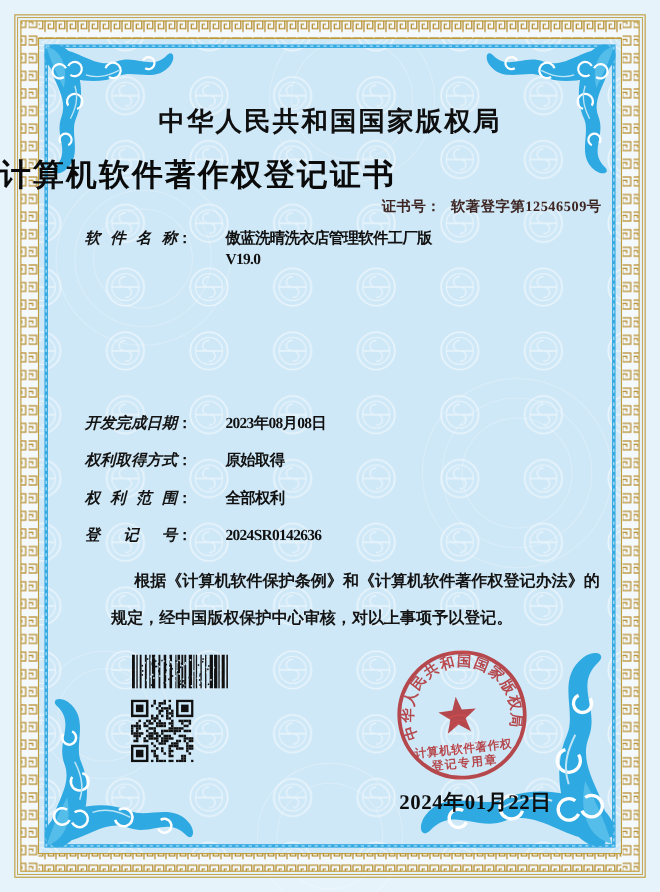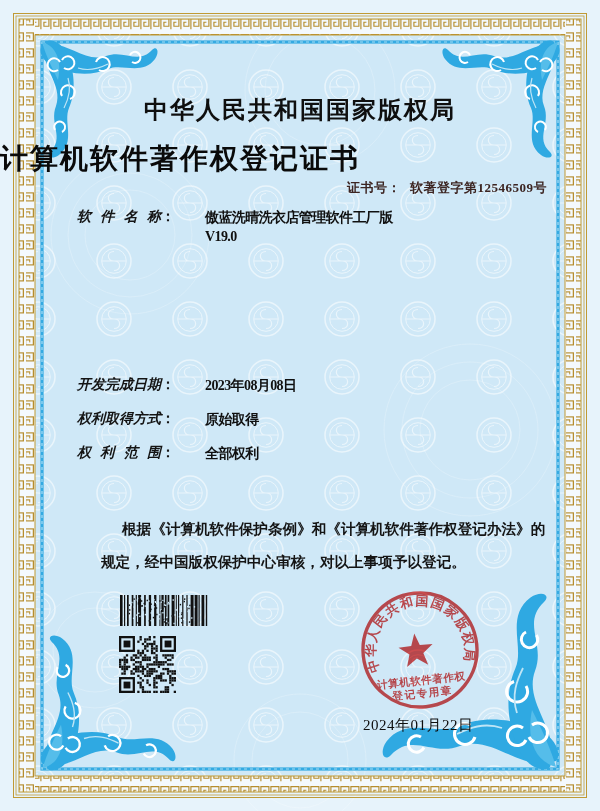--- a/index.html
+++ b/index.html
@@ -43,21 +43,21 @@
     letter-spacing:-0.6px; white-space:pre-line; line-height:19px; vertical-align:top;
     color:#101010;
   }
   .statement{
     position:absolute; left:77px; top:513px; width:452px;
     font-size:14.6px; font-weight:600; line-height:33px;
     text-indent:21px; word-break:break-all; color:#141414;margin-left:24px;
   }
   .issue-date{
     position:absolute; left:363px; top:716px;
-    font-size:15px; font-weight:400; color:#0e0e0e; letter-spacing:0.5px;
+    font-size:19px; font-weight:700; color:#0e0e0e; letter-spacing:0.5px;
   }
   .barcode{ position:absolute; left:120px; top:595px; width:88px; height:31px; }
   .qrcode{ position:absolute; left:119px; top:636px; width:57px; height:57px; }
   .seal{
     position:absolute; left:355px; top:585px; width:130px; height:130px;
     transform:rotate(-6deg); opacity:0.92; z-index:3; mix-blend-mode:multiply;
   }
 </style>
 </head>
 <body>
@@ -153,20 +153,23 @@
 V19.0</span>
     </div>
     <div class="frow" style="top:376px">
       <span class="flabel">开发完成日期</span><span class="fcolon">：</span><span class="fvalue">2023年08月08日</span>
     </div>
     <div class="frow" style="top:444px">
       <span class="flabel">权利范围</span><span class="fcolon">：</span><span class="fvalue">全部权利</span>
     </div>
     <div class="frow" style="top:410px">
       <span class="flabel">权利取得方式</span><span class="fcolon">：</span><span class="fvalue">原始取得</span>
+    </div>
+    <div class="frow" style="top:478px">
+      <span class="flabel">登记号</span><span class="fcolon">：</span><span class="fvalue">2024SR0142636</span>
     </div>
 
     <div class="statement">根据《计算机软件保护条例》和《计算机软件著作权登记办法》的规定，经中国版权保护中心审核，对以上事项予以登记。</div>
 
     <svg class="barcode" id="barcode" viewBox="0 0 88 31" xmlns="http://www.w3.org/2000/svg">
         <rect x="0" y="0" width="2.6" height="31" fill="#111"></rect>
         <rect x="4" y="0" width="1.2" height="31" fill="#111"></rect>
         <rect x="7" y="0" width="1.7" height="31" fill="#111"></rect>
         <rect x="11.7" y="0" width="1.7" height="31" fill="#111"></rect>
         <rect x="15.7" y="0" width="1.2" height="31" fill="#111"></rect>

